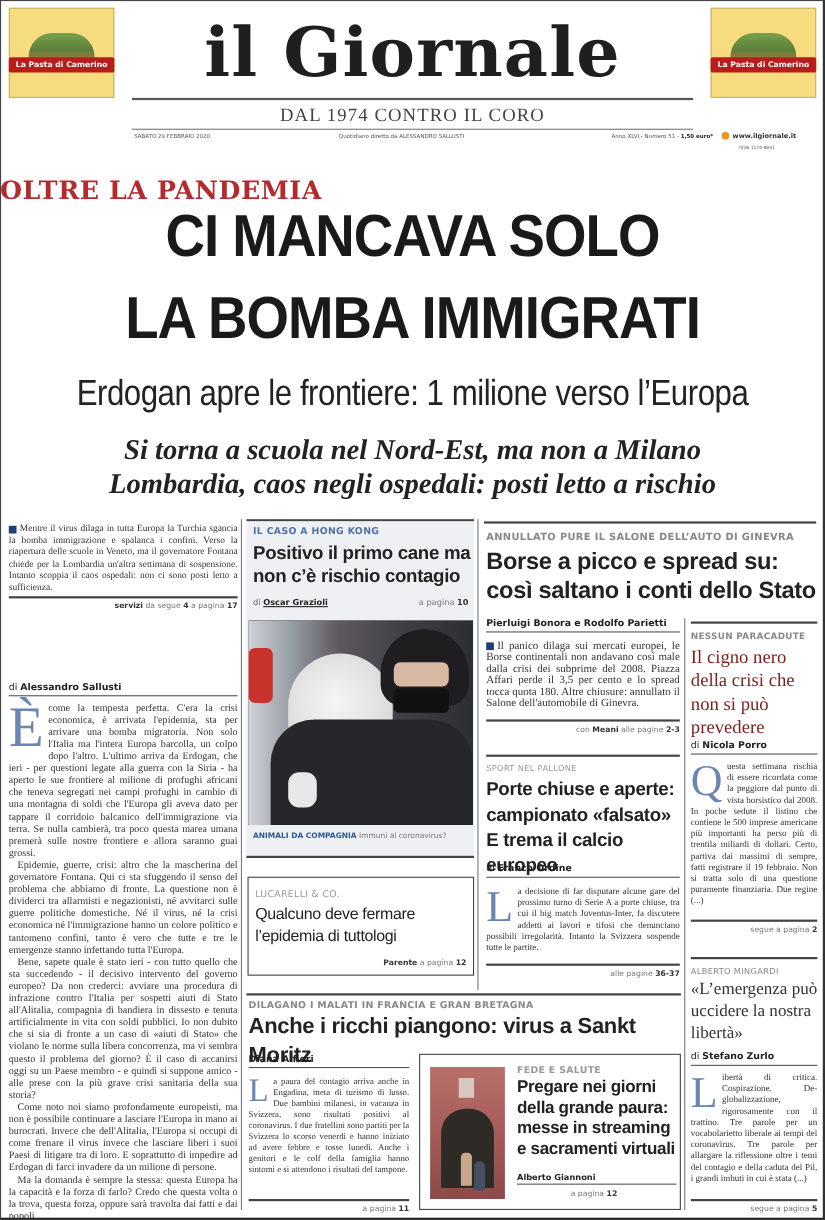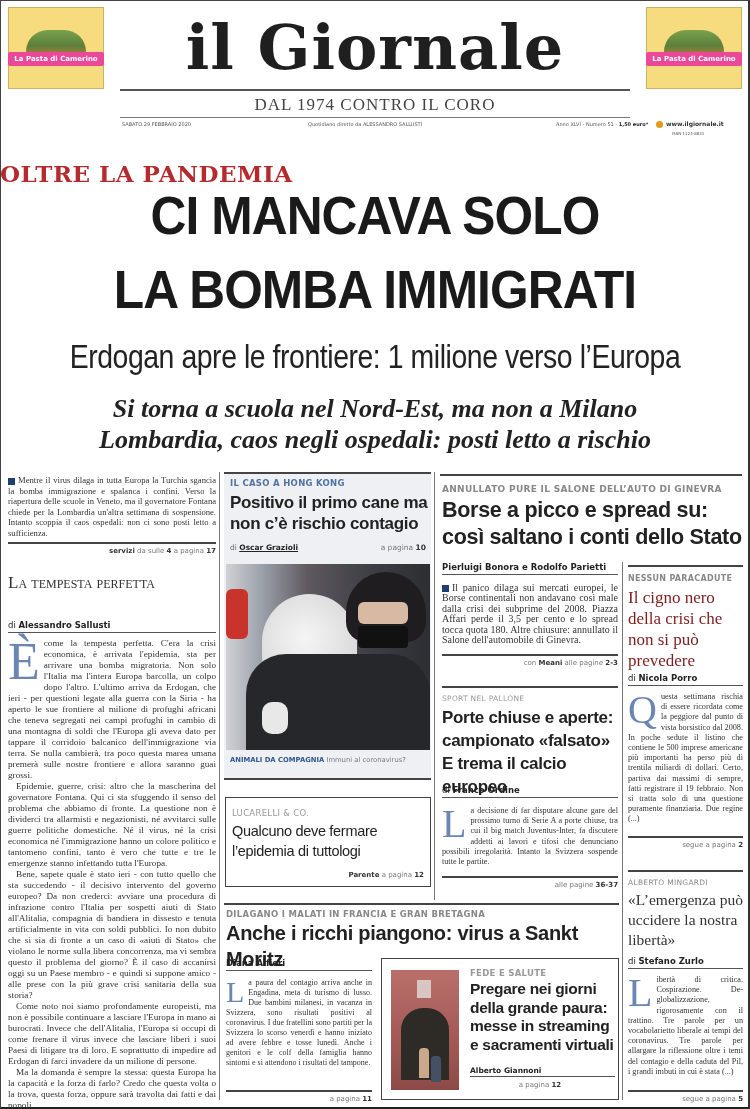--- a/index.html
+++ b/index.html
@@ -2,21 +2,21 @@
 <html><head>
 <meta charset="utf-8">
 <style>
 *{box-sizing:border-box;margin:0;padding:0}
 html,body{width:750px;height:1109px;background:#fff;overflow:hidden}
 body{position:relative;font-family:"Liberation Serif",serif;color:#222}
 .frame{position:absolute;left:0;top:0;width:750px;height:1109px;border:1px solid #444;border-right:2px solid #333;border-bottom:2px solid #222}
 .abs{position:absolute}
 .logo{position:absolute;width:96px;height:82px;background:#f6dc7e;border:1px solid #c9b266;display:flex;align-items:center;justify-content:center;flex-direction:column}
 .logo .hill{width:60px;height:26px;border-radius:30px 30px 6px 6px;background:linear-gradient(#7aa24d,#5c7f3a 60%,#b77a3c);margin-bottom:-4px}
-.logo .ribbon{background:#ec4899;color:#fff;font-family:"DejaVu Sans",sans-serif;font-size:7px;font-weight:bold;padding:3px 6px;border-radius:2px;white-space:nowrap}
+.logo .ribbon{background:#b91c1c;color:#fff;font-family:"DejaVu Sans",sans-serif;font-size:7px;font-weight:bold;padding:3px 6px;border-radius:2px;white-space:nowrap}
 .masthead{left:120px;top:10px;width:510px;text-align:center;font-family:"DejaVu Serif",serif;font-weight:bold;font-size:62px;letter-spacing:1px;line-height:76px;color:#1f1f1f}
 .mast-rule{left:120px;width:510px;height:0;border-top:2px solid #555}
 .motto{left:120px;top:95px;width:510px;text-align:center;font-size:17px;letter-spacing:1px;color:#444}
 .infoline{font-family:"DejaVu Sans",sans-serif;font-size:5px;color:#555;top:121px;white-space:nowrap}
 .kicker-red{left:0;width:750px;top:160px;text-align:left;font-family:"DejaVu Serif",serif;font-weight:bold;font-size:23px;color:#b52a2d;letter-spacing:.5px}
 .bighead{left:0;width:750px;text-align:center;font-family:"Liberation Sans",sans-serif;font-weight:bold;font-size:54px;letter-spacing:-1px;color:#1a1a1a;transform:scaleX(.92);transform-origin:center}
 .subhead{left:0;width:750px;top:338px;text-align:center;font-family:"Liberation Sans",sans-serif;font-size:33px;color:#222;transform:scaleX(.86);transform-origin:center;letter-spacing:-.5px}
 .italic-line{left:0;width:750px;text-align:center;font-family:"Liberation Serif",serif;font-style:italic;font-weight:bold;font-size:26px;color:#222}
 .body{font-family:"Liberation Serif",serif;font-size:9.2px;line-height:11px;color:#333;text-align:justify}
 .sans-kick{font-family:"DejaVu Sans",sans-serif;font-weight:bold;font-size:8.5px;color:#888;letter-spacing:.3px}
@@ -57,24 +57,23 @@
 <div class="abs infoline" style="left:672px;top:131px;font-size:4px">ISSN 1124-8831</div>
 
 <div class="abs kicker-red">OLTRE LA PANDEMIA</div>
 <div class="abs bighead" style="top:184px">CI MANCAVA SOLO</div>
 <div class="abs bighead" style="top:258px">LA BOMBA IMMIGRATI</div>
 <div class="abs subhead">Erdogan apre le frontiere: 1 milione verso l’Europa</div>
 <div class="abs italic-line" style="top:394px">Si torna a scuola nel Nord-Est, ma non a Milano</div>
 <div class="abs italic-line" style="top:425px">Lombardia, caos negli ospedali: posti letto a rischio</div>
 
 <div class="abs body" style="left:8px;top:475px;width:208px;font-size:8.6px;line-height:10.6px"><span class="square"></span><span>Mentre il virus dilaga in tutta Europa la Turchia sgancia la bomba immigrazione e spalanca i confini. Verso la riapertura delle scuole in Veneto, ma il governatore Fontana chiede per la Lombardia un'altra settimana di sospensione. Intanto scoppia il caos ospedali: non ci sono posti letto a sufficienza.</span></div>
-<div class="abs ref" style="left:8px;top:542px;width:208px"><b>servizi</b> <span>da sulle</span> <b>4</b> <span>a pagina</span> <b>17</b></div>
+<div class="abs ref" style="left:8px;top:542px;width:208px"><b>servizi</b> <span>da segue</span> <b>4</b> <span>a pagina</span> <b>17</b></div>
 
 <div class="abs" style="left:8px;top:572px;width:208px;font-family:'Liberation Serif',serif;font-variant:small-caps;font-size:17px;line-height:22px;color:#333">
-    <div>La tempesta perfetta</div>
   </div>
 <div class="abs byline" style="left:8px;top:620px;width:208px"><span>di</span> <b>Alessandro Sallusti</b></div>
 <div class="abs body" style="left:8px;top:638px;width:208px">
   <span class="dropcap" style="font-size:52px;line-height:44px">È</span>
   <span>come la tempesta perfetta. C'era la crisi economica, è arrivata l'epidemia, sta per arrivare una bomba migratoria. Non solo l'Italia ma l'intera Europa barcolla, un colpo dopo l'altro. L'ultimo arriva da Erdogan, che ieri - per questioni legate alla guerra con la Siria - ha aperto le sue frontiere al milione di profughi africani che teneva segregati nei campi profughi in cambio di una montagna di soldi che l'Europa gli aveva dato per tappare il corridoio balcanico dell'immigrazione via terra. Se nulla cambierà, tra poco questa marea umana premerà sulle nostre frontiere e allora saranno guai grossi.</span>
   <div style="text-indent:8px">Epidemie, guerre, crisi: altro che la mascherina del governatore Fontana. Qui ci sta sfuggendo il senso del problema che abbiamo di fronte. La questione non è dividerci tra allarmisti e negazionisti, né avvitarci sulle guerre politiche domestiche. Né il virus, né la crisi economica né l'immigrazione hanno un colore politico e tantomeno confini, tanto è vero che tutte e tre le emergenze stanno infettando tutta l'Europa.</div>
   <div style="text-indent:8px">Bene, sapete quale è stato ieri - con tutto quello che sta succedendo - il decisivo intervento del governo europeo? Da non crederci: avviare una procedura di infrazione contro l'Italia per sospetti aiuti di Stato all'Alitalia, compagnia di bandiera in dissesto e tenuta artificialmente in vita con soldi pubblici. Io non dubito che si sia di fronte a un caso di «aiuti di Stato» che violano le norme sulla libera concorrenza, ma vi sembra questo il problema del giorno? È il caso di accanirsi oggi su un Paese membro - e quindi si suppone amico - alle prese con la più grave crisi sanitaria della sua storia?</div>
   <div style="text-indent:8px">Come noto noi siamo profondamente europeisti, ma non è possibile continuare a lasciare l'Europa in mano ai burocrati. Invece che dell'Alitalia, l'Europa si occupi di come frenare il virus invece che lasciare liberi i suoi Paesi di litigare tra di loro. E soprattutto di impedire ad Erdogan di farci invadere da un milione di persone.</div>
   <div style="text-indent:8px">Ma la domanda è sempre la stessa: questa Europa ha la capacità e la forza di farlo? Credo che questa volta o la trova, questa forza, oppure sarà travolta dai fatti e dai popoli.</div>
 </div>

